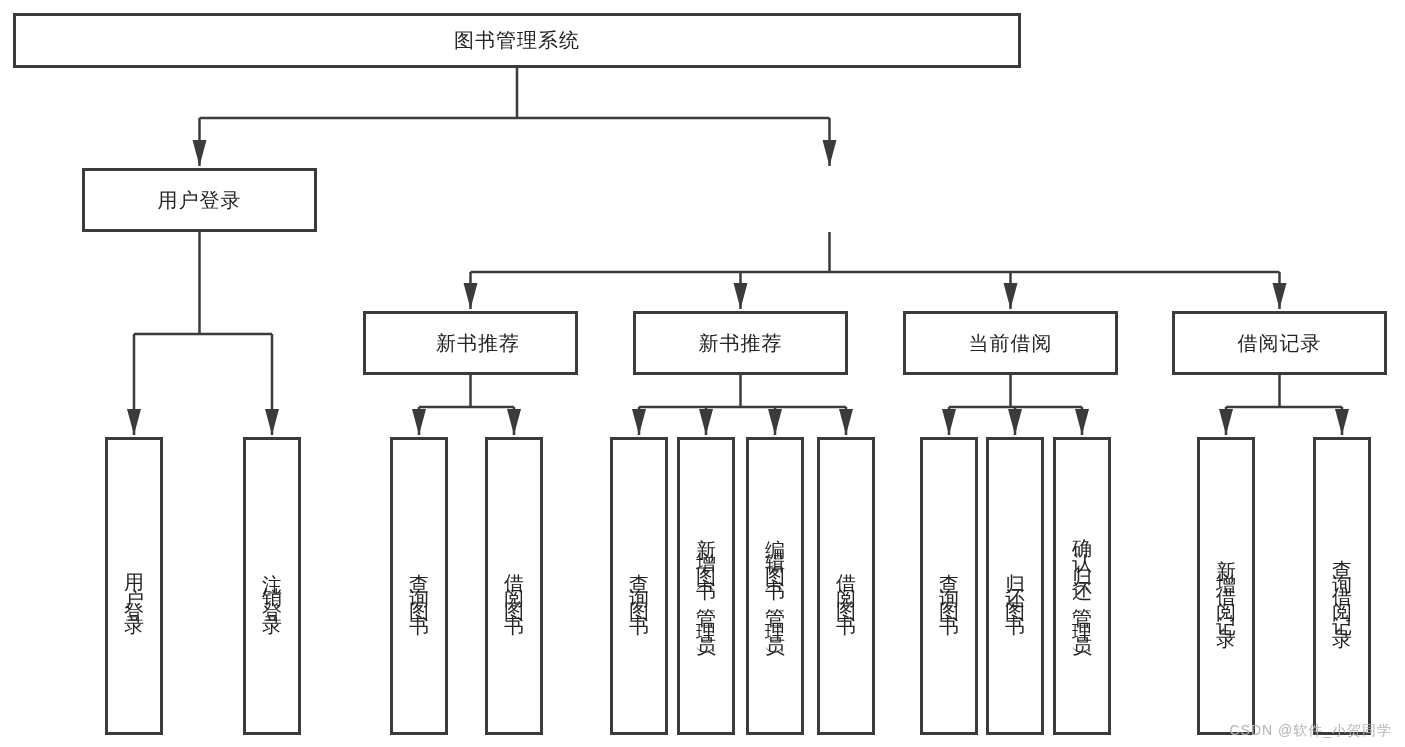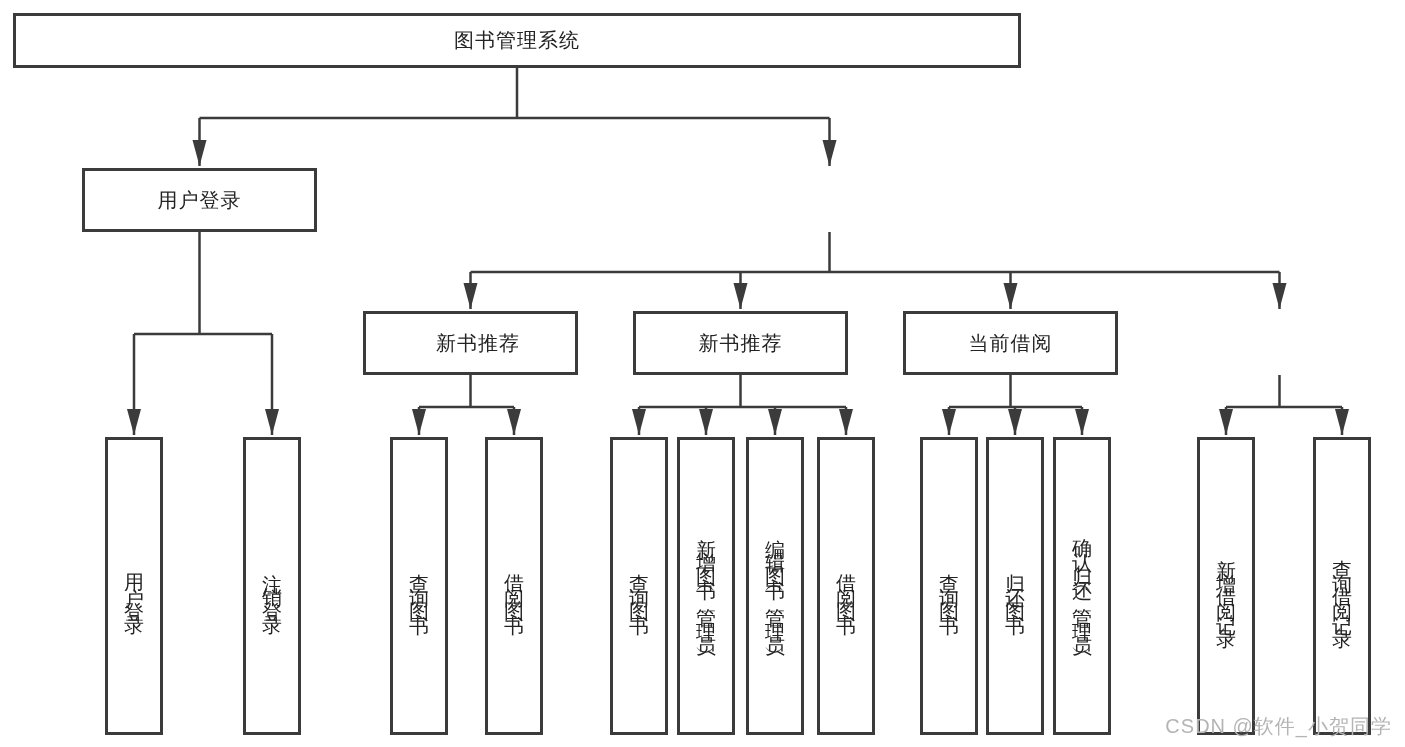--- a/index.html
+++ b/index.html
@@ -41,21 +41,21 @@
     writing-mode: vertical-lr;
     text-orientation: mixed;
     letter-spacing: 14px;
     line-height: 1.05;
     font-size: 20px;
   }
   .watermark {
     position: absolute;
     right: 13px;
     bottom: 7px;
-    font-size: 20px;
+    font-size: 14px;
     color: #b4b4b4;
     letter-spacing: 1px;
     white-space: nowrap;
   }
 </style>
 </head>
 <body>
 
 <div class="canvas">
 
@@ -107,20 +107,23 @@
 
   <div class="node l3 l3a">
     <span>新书推荐</span>
   </div>
   <div class="node l3 l3b">
     <span>新书推荐</span>
   </div>
   <div class="node l3 l3c">
     <span>当前借阅</span>
   </div>
+  <div class="node l3 l3d">
+    <span>借阅记录</span>
+  </div>
 
   <div class="node leaf f1">
     <span class="vtext">用户登录</span>
   </div>
   <div class="node leaf f2">
     <span class="vtext">注销登录</span>
   </div>
   <div class="node leaf f3">
     <span class="vtext">查询图书</span>
   </div>

